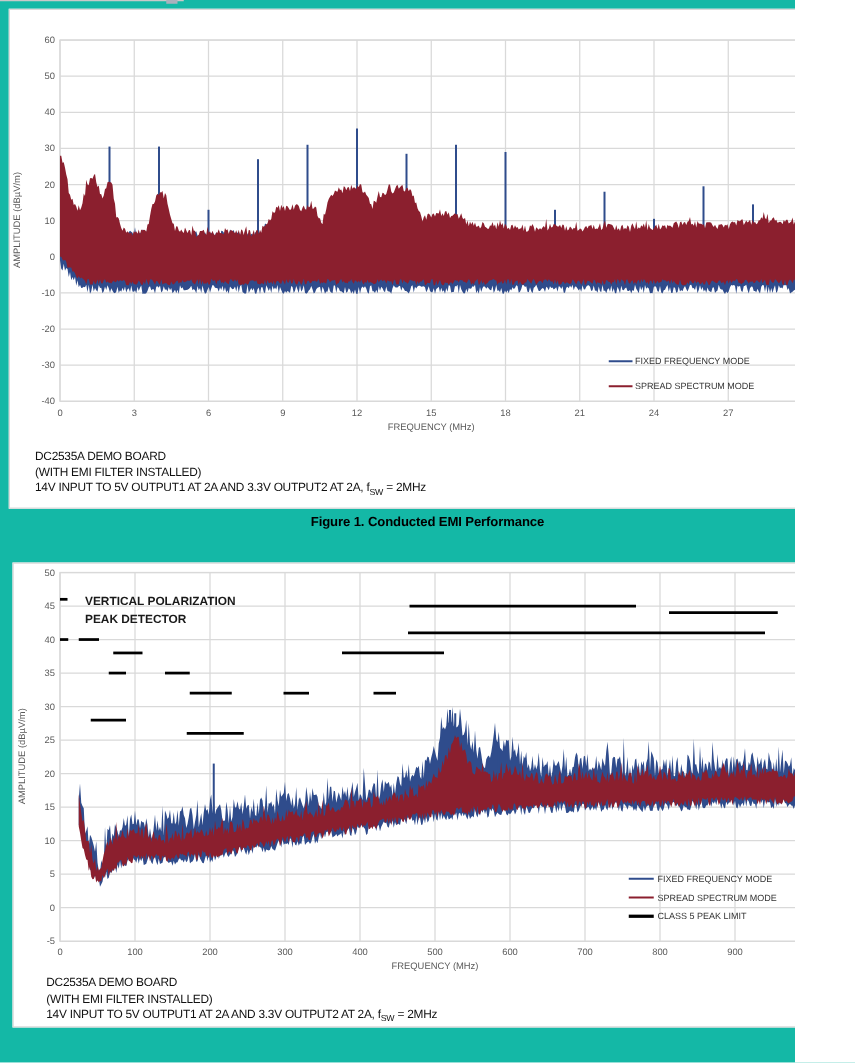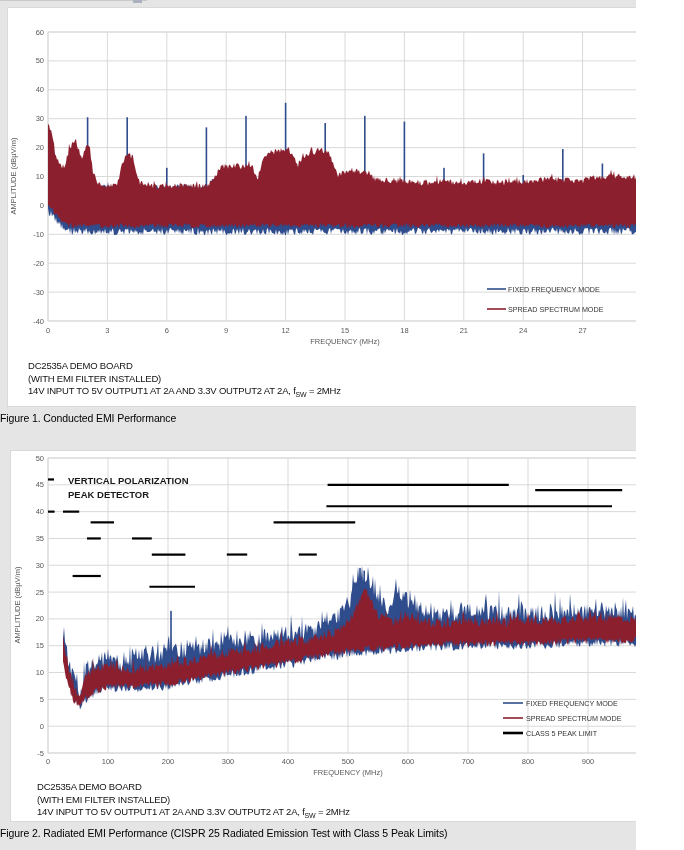--- a/index.html
+++ b/index.html
@@ -1,28 +1,28 @@
 <!DOCTYPE html>
 <html><head>
 <meta charset="utf-8">
 <style>
   html,body{margin:0;padding:0;background:#ffffff;}
-  .page{position:relative;width:636px;height:850px;background:#e5e5e5;overflow:hidden;
+  .page{position:relative;width:636px;height:850px;background:#14b8a6;overflow:hidden;
         font-family:"Liberation Sans", sans-serif;}
   .frame{position:absolute;border:1px solid #d9d9d9;background:#fff;}
   .frame1{left:7px;top:7px;width:676px;height:398px;}
   .frame2{left:10px;top:450px;width:665px;height:370px;}
   #charts{position:absolute;left:0;top:0;}
   .notes{position:absolute;font-size:9.5px;font-weight:400;color:#111;
          line-height:12.5px;letter-spacing:-0.2px;white-space:nowrap;}
   .notes1{left:28px;top:360px;}
   .notes2{left:37px;top:781px;}
   .notes sub{font-size:7px;}
-  .caption{position:absolute;left:0;width:684px;
-           font-size:10.5px;font-weight:400;color:#000;letter-spacing:-0.1px;}
+  .caption{position:absolute;left:0;width:684px;text-align:center;
+           font-size:10.5px;font-weight:700;color:#000;letter-spacing:-0.1px;}
   .cap1{top:412px;}
   .cap2{top:827px;}
   .artifact-line{position:absolute;left:0;top:0;width:147px;height:1px;background:#c9c9c9;}
   .artifact-glyph{position:absolute;left:133px;top:0;width:9px;height:3px;background:#aab0bd;}
 </style>
 </head>
 <body>
 
 <div class="page">
   <div class="artifact-line"></div>
@@ -187,14 +187,13 @@
     <div><span>14V INPUT TO 5V OUTPUT1 AT 2A AND 3.3V OUTPUT2 AT 2A, f</span><sub>SW</sub><span> = 2MHz</span></div>
   </div>
 
   <div class="notes notes2">
     <div>DC2535A DEMO BOARD</div>
     <div>(WITH EMI FILTER INSTALLED)</div>
     <div><span>14V INPUT TO 5V OUTPUT1 AT 2A AND 3.3V OUTPUT2 AT 2A, f</span><sub>SW</sub><span> = 2MHz</span></div>
   </div>
 
   <div class="caption cap1">Figure 1. Conducted EMI Performance</div>
-  <div class="caption cap2">Figure 2. Radiated EMI Performance (CISPR 25 Radiated Emission Test with Class 5 Peak Limits)</div>
 </div>
 
 </body></html>

